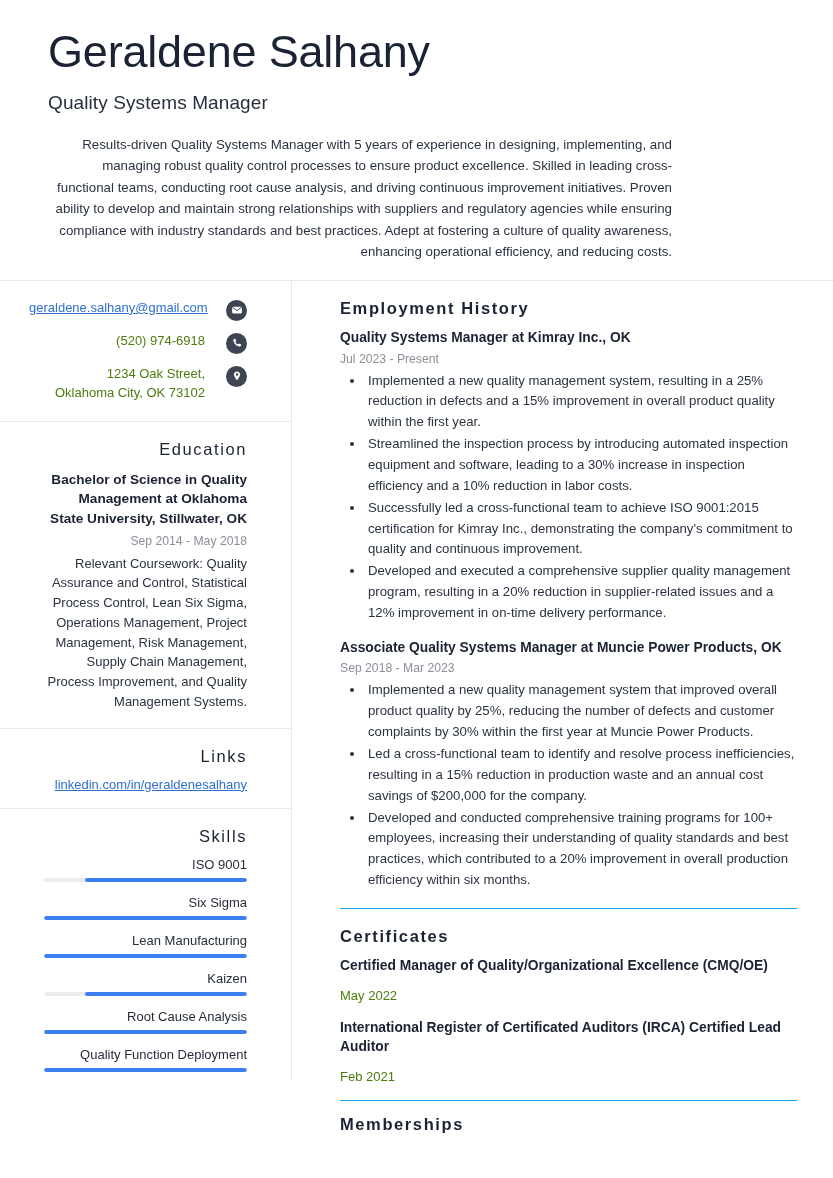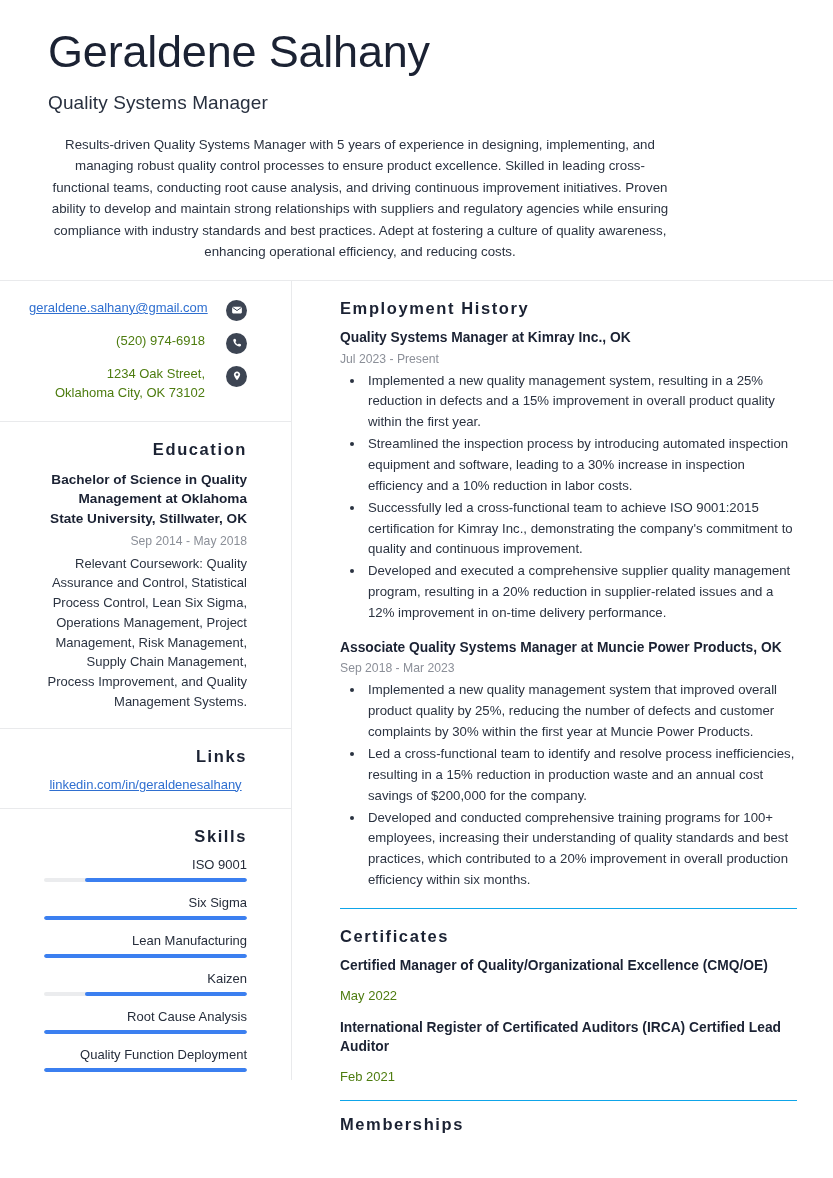--- a/index.html
+++ b/index.html
@@ -33,21 +33,21 @@
     color: #28303f;
     margin-top: 14px;
     letter-spacing: 0.1px;
   }
 
   .summary {
     margin-top: 20px;
     font-size: 13.3px;
     line-height: 1.62;
     color: #2b3341;
-    text-align: center;
+    text-align: right;
     padding-right: 10px;
   }
 
   .hrule {
     height: 1px;
     background: #e9eaec;
     margin-top: 17px;
     width: 833px;
     margin-left: -48px;
   }
@@ -108,21 +108,21 @@
     flex: 0 0 21px;
     display: flex;
     align-items: center;
     justify-content: center;
     margin-top: 1px;
   }
   .cicon svg { display: block; }
 
   .section-head {
     font-size: 16.5px;
-    font-weight: 700;
+    font-weight: 400;
     letter-spacing: 1.6px;
     color: #1b2233;
     text-align: right;
     margin-bottom: 11px;
   }
 
   .edu-degree {
     font-size: 13.6px;
     font-weight: 700;
     line-height: 1.45;
@@ -137,21 +137,21 @@
     font-size: 13px;
     line-height: 1.52;
     color: #2b3341;
     margin-top: 6px;
   }
 
   .link-line {
     font-size: 13px;
     color: #2f6fd0;
     text-decoration: underline;
-    text-align: center;
+    text-align: right;
   }
 
   
   .skills-block { padding-bottom: 8px; }
   .skill { margin-bottom: 13px; }
   .skill:last-child { margin-bottom: 0; }
   .skill-name {
     font-size: 13px;
     color: #262d3b;
     text-align: right;

